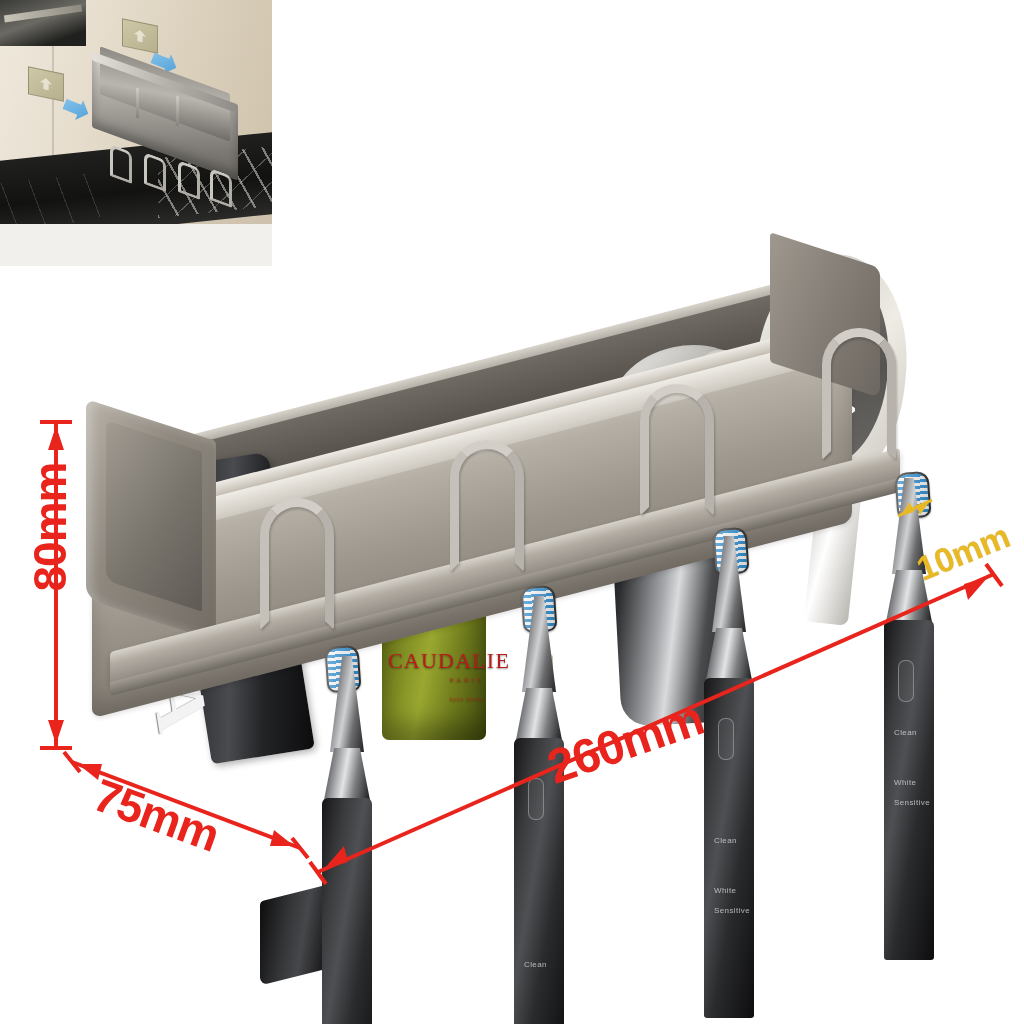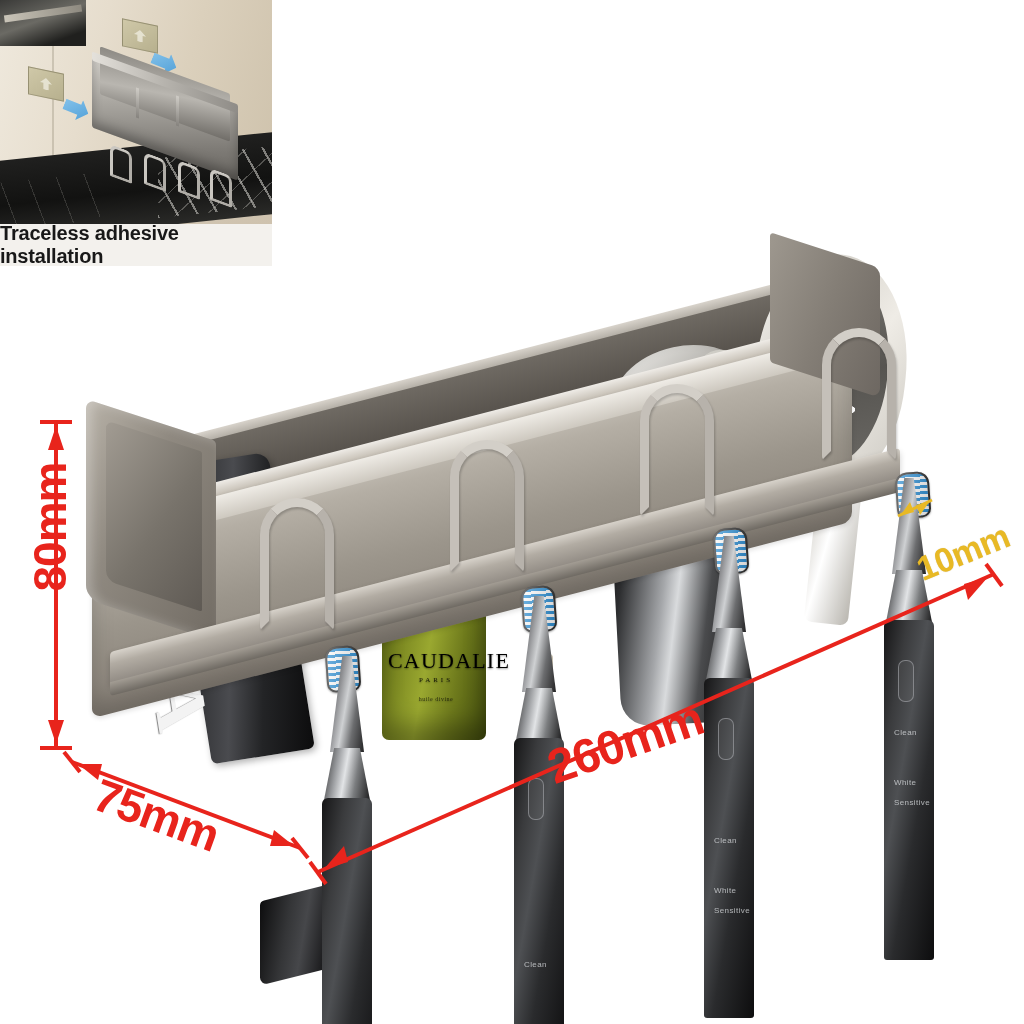--- a/index.html
+++ b/index.html
@@ -394,22 +394,22 @@
   }
   .serum .dropper {
     position:absolute; left:39px; top:-48px;
     width: 28px; height: 80px;
     background: linear-gradient(100deg,#e2e2e0,#ffffff 45%,#cfcfcb);
     border-radius: 14px 14px 4px 4px;
   }
   .serum .label {
     position:absolute; left: 6px; top: 118px;
     width: 96px;
-    text-align:center;
-    color:#000000;
+    text-align:right;
+    color:#b91c1c;
     font-family:"Liberation Serif", serif;
     font-size: 22px;
     letter-spacing: 1.2px;
     text-shadow: 0 1px 2px rgba(0,0,0,.45);
   }
   .serum .label small {
     display:block;
     font-size: 7px;
     letter-spacing: 3px;
     opacity: .85;
@@ -617,21 +617,20 @@
         <div class="inner"></div>
         <div class="rim"></div>
         <div class="divider" style="left:44px; top:26px;"></div>
         <div class="divider" style="left:84px; top:34px;"></div>
         <div class="clip" style="left:18px; top:86px;"></div>
         <div class="clip" style="left:52px; top:94px;"></div>
         <div class="clip" style="left:86px; top:102px;"></div>
         <div class="clip" style="left:118px; top:110px;"></div>
       </div>
     </div>
-    <div class="inset-caption">Traceless adhesive installation</div>
   </div>
 
   <div class="basket">
 
     <div class="caddy-backrim"></div>
     <div class="caddy-interior"></div>
 
     <div class="hairbrush">
       <div class="pad"></div>
       <div class="cushion"></div>

